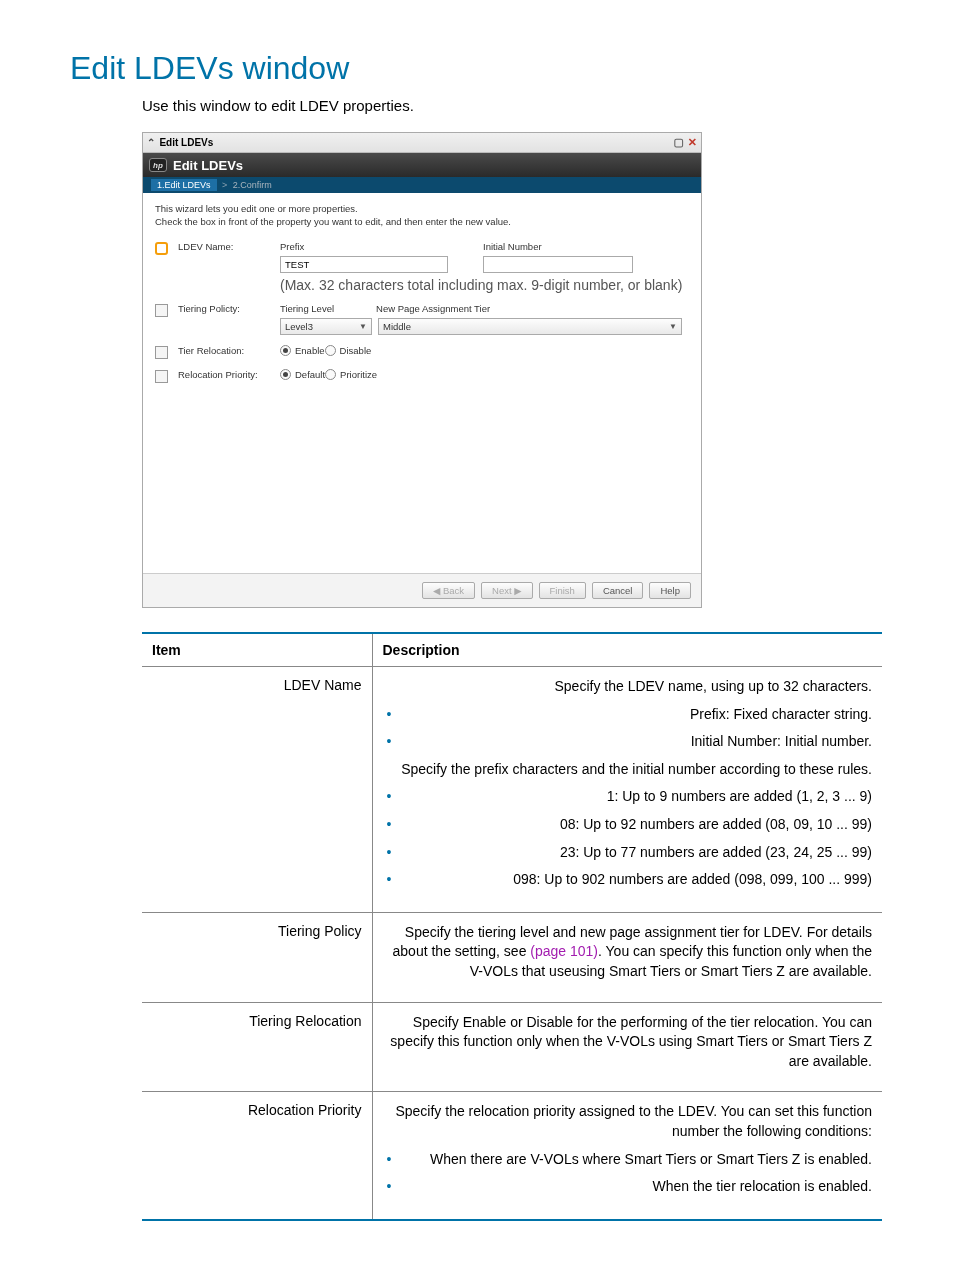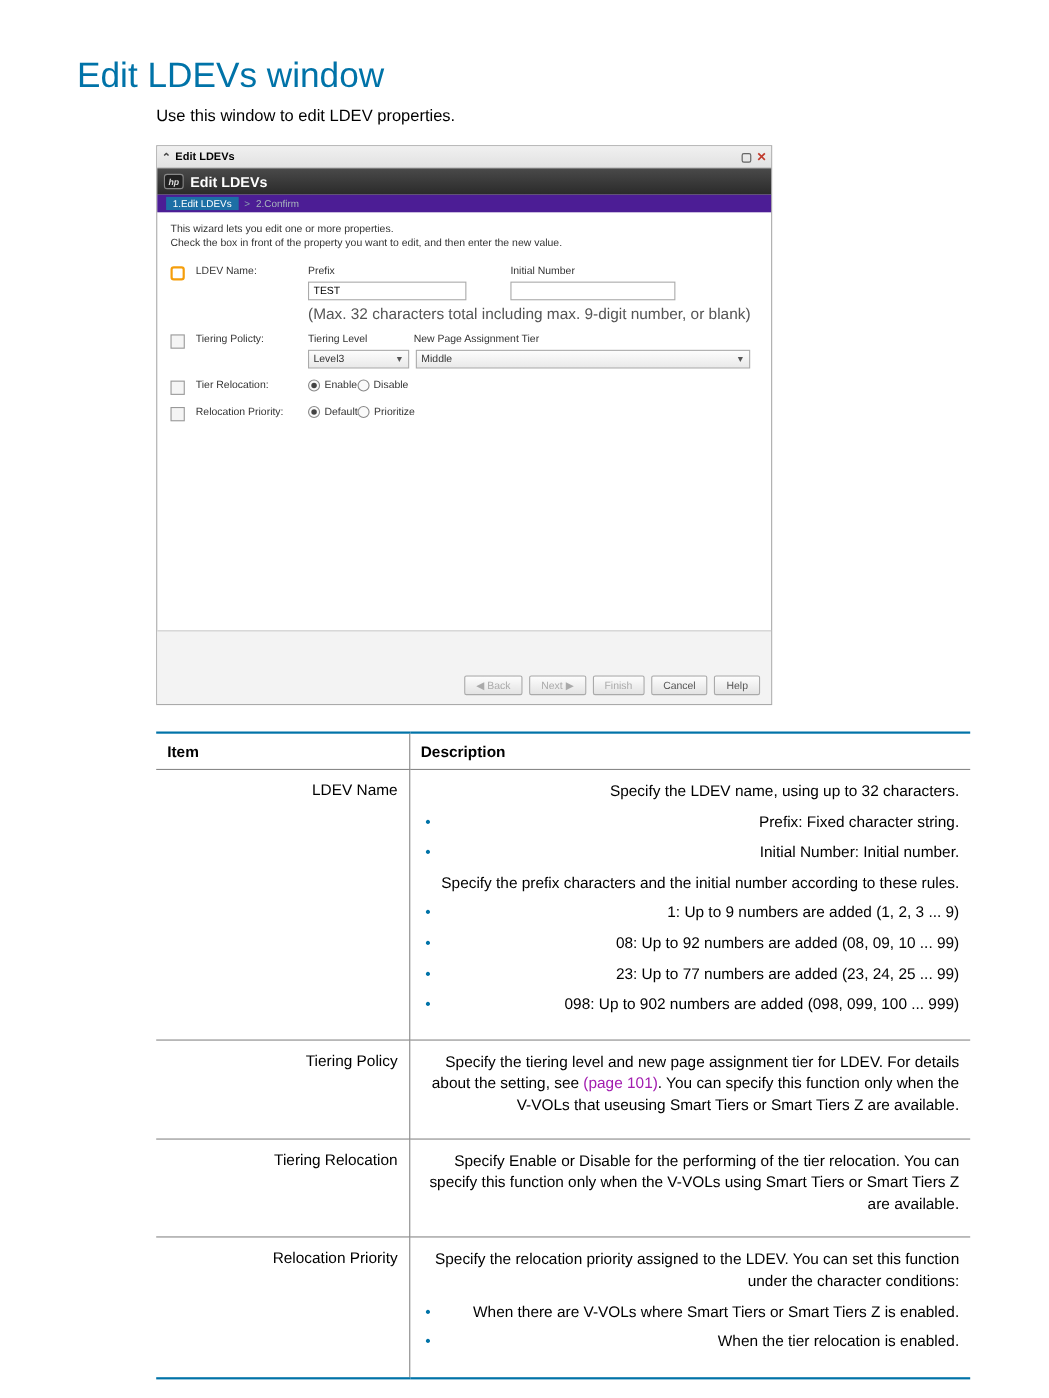--- a/index.html
+++ b/index.html
@@ -60,21 +60,21 @@
       font-style: italic;
       font-weight: bold;
       display: inline-flex;
       align-items: center;
       justify-content: center;
       margin-right: 6px;
       text-align: center;
     }
     .header-title { font-size: 13px; font-weight: bold; }
     .breadcrumb {
-      background: #4c1d95;
+      background: #0c4a6e;
       color: #cfd6db;
       font-size: 9px;
       padding: 3px 8px;
     }
     .bc-active { background: #1d6fa5; color: #fff; padding: 1px 6px; }
     .bc-sep { color: #8aa0b0; padding: 0 3px; }
     .bc-next { color: #a8b4bd; }
     .wizard-body { padding: 10px 12px 20px 12px; font-size: 9.5px; color: #333; }
     .intro-line { margin-bottom: 2px; }
     .intro-block { margin-bottom: 14px; }
@@ -83,30 +83,30 @@
       width: 13px; height: 13px;
       border: 1px solid #999;
       background: #f5f5f5;
       margin-right: 10px;
       margin-top: 1px;
       flex-shrink: 0;
     }
     .fld-chk.orange { border: 2px solid #f59e0b; border-radius: 3px; background: #fff; }
     .fld-label { width: 102px; flex-shrink: 0; }
     .fld-content { flex: 1; }
-    .subcols { display: flex; gap: 10px; }
+    .subcols { display: flex; gap: 35px; }
     .subcol-label { font-size: 9.5px; margin-bottom: 4px; }
     .textbox {
       border: 1px solid #aaa;
       background: #fff;
       height: 17px;
       padding: 1px 4px;
       font-size: 9.5px;
     }
-    .textbox.prefix { width: 144px; }
+    .textbox.prefix { width: 168px; }
     .textbox.initnum { width: 150px; }
     .hint { font-size: 14px; color: #555; margin-top: 4px; }
     .selectbox {
       border: 1px solid #aaa;
       background: linear-gradient(#fdfdfd, #e9e9e9);
       height: 17px;
       font-size: 9.5px;
       display: inline-flex;
       align-items: center;
       justify-content: space-between;
@@ -129,21 +129,20 @@
       border-top: 1px solid #ccc;
       background: #f3f3f3;
     }
     .btn {
       font-size: 9.5px;
       padding: 2px 10px;
       border: 1px solid #aaa;
       border-radius: 2px;
       background: linear-gradient(#fdfdfd, #e3e3e3);
       color: #555;
-      margin-top: 32px;
     }
     .btn.disabled { color: #aaa; }
     
     .desc-table {
       margin: 24px 0 0 72px;
       width: 740px;
       border-collapse: collapse;
       font-size: 14px;
     }
     .desc-table th {
@@ -208,21 +207,21 @@
 
     <div class="fld">
       <div class="fld-chk orange"></div>
       <div class="fld-label">LDEV Name:</div>
       <div class="fld-content">
         <div class="subcols">
           <div>
             <div class="subcol-label">Prefix</div>
             <input class="textbox prefix" value="TEST" style="">
           </div>
-          <div style="margin-left:30px;">
+          <div style="">
             <div class="subcol-label">Initial Number</div>
             <input class="textbox initnum" value="" style="">
           </div>
         </div>
         <div class="hint">(Max. 32 characters total including max. 9-digit number, or blank)</div>
       </div>
     </div>
 
     <div class="fld">
       <div class="fld-chk"></div>
@@ -329,21 +328,21 @@
     </tr>
     <tr>
       <td>Tiering Relocation</td>
       <td>
         <div class="desc-para">Specify Enable or Disable for the performing of the tier relocation. You can specify this function only when the V-VOLs using Smart Tiers or Smart Tiers Z are available.</div>
       </td>
     </tr>
     <tr>
       <td>Relocation Priority</td>
       <td>
-        <div class="desc-para">Specify the relocation priority assigned to the LDEV. You can set this function under the character conditions:</div>
+        <div class="desc-para">Specify the relocation priority assigned to the LDEV. You can set this function number the following conditions:</div>
         <ul>
           <li>When there are V-VOLs where Smart Tiers or Smart Tiers Z is enabled.</li>
           <li>When the tier relocation is enabled.</li>
         </ul>
       </td>
     </tr>
   </tbody>
 </table>
 
 <div class="footer">

